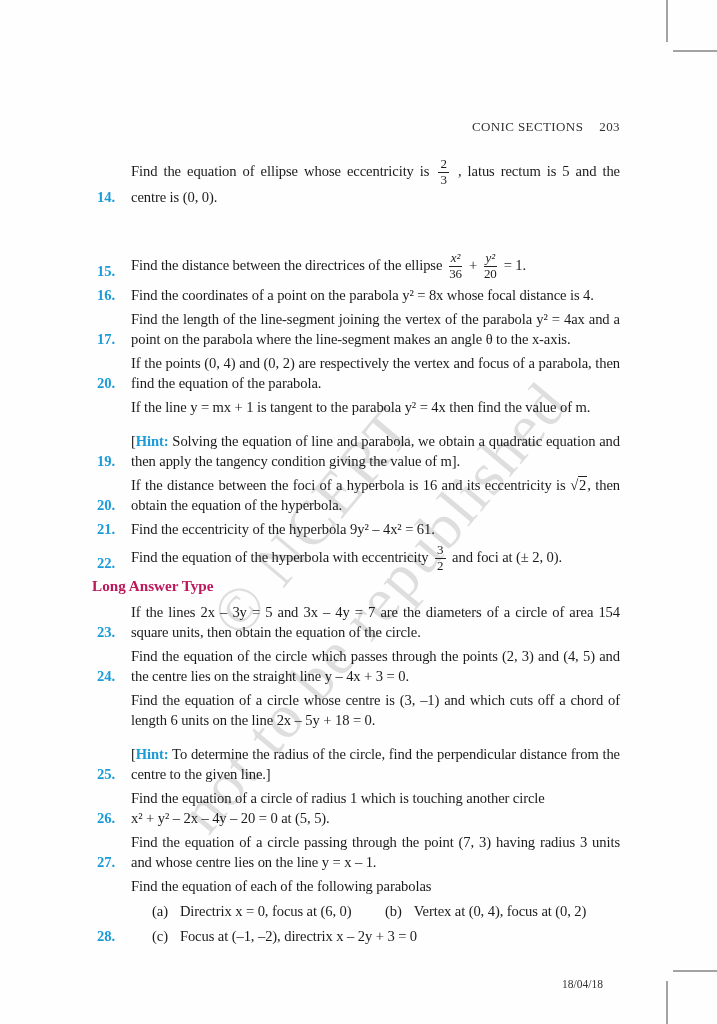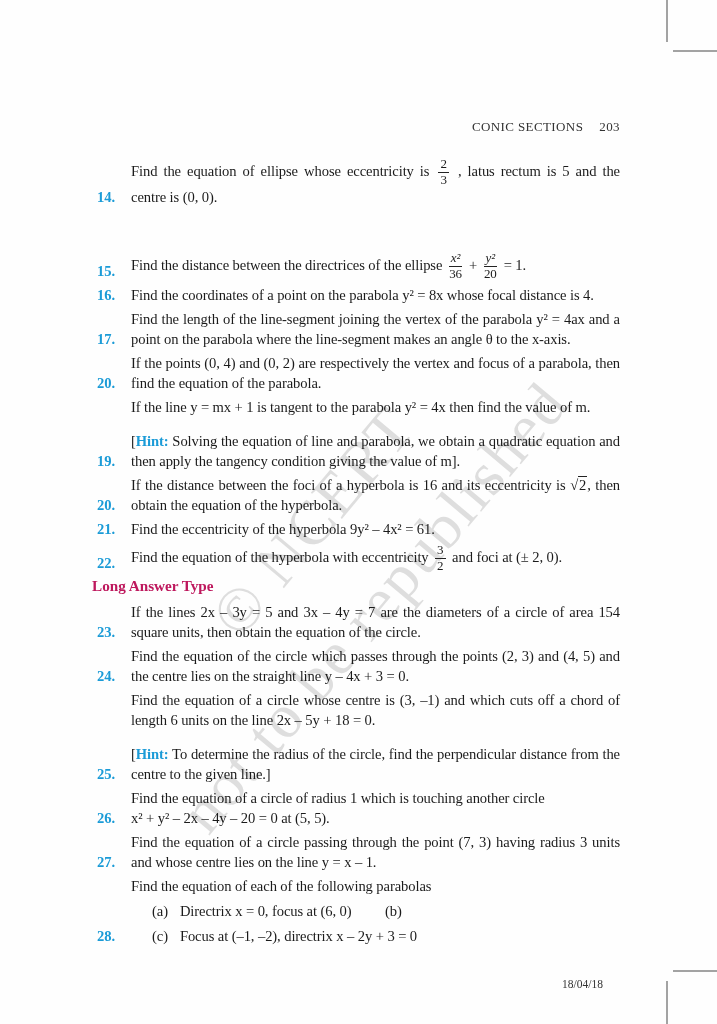--- a/index.html
+++ b/index.html
@@ -174,20 +174,21 @@
       <span class="qnum">28.</span>
       <div class="qbody">
         <span class="block">Find the equation of each of the following parabolas</span>
         <span class="sub-row">
           <span class="sub sub-a">
               <span class="lbl">(a)</span>
               <span>Directrix x = 0, focus at (6, 0)</span>
             </span>
           <span class="sub sub-b">
               <span class="lbl">(b)</span>
+              <span>Vertex at (0, 4), focus at (0, 2)</span>
             </span>
         </span>
         <span class="sub-row">
           <span class="sub">
               <span class="lbl">(c)</span>
               <span>Focus at (–1, –2), directrix x – 2y + 3 = 0</span>
             </span>
         </span>
       </div>
     </div>

